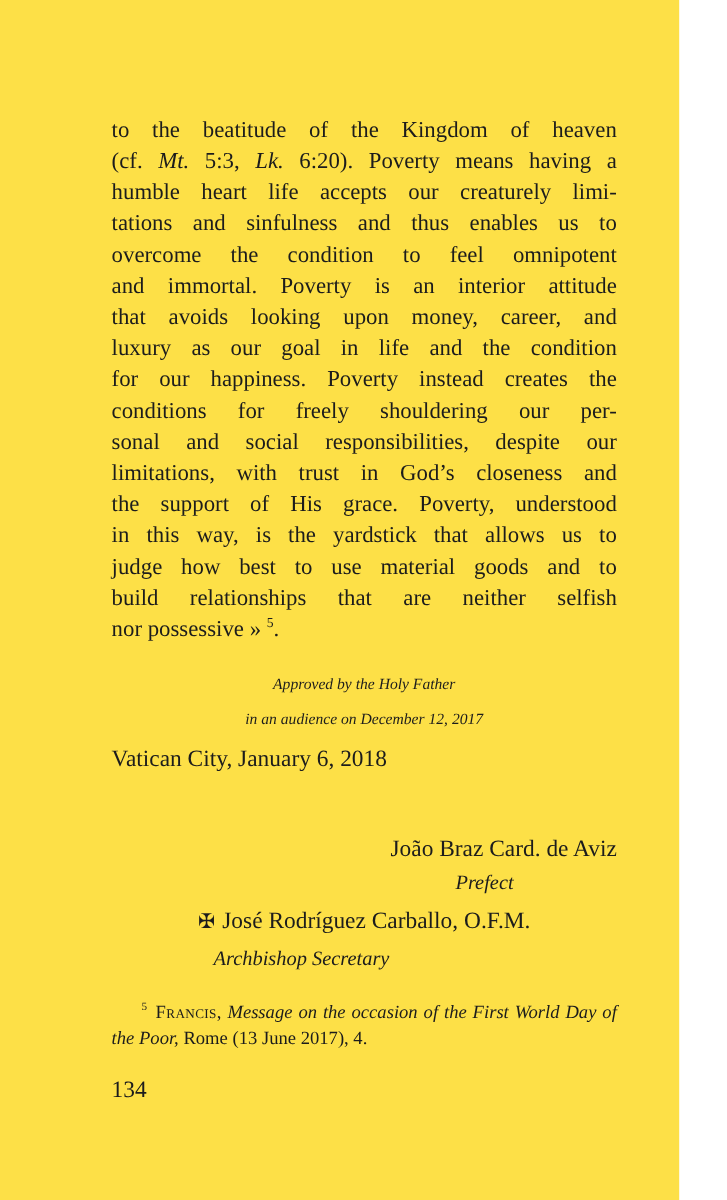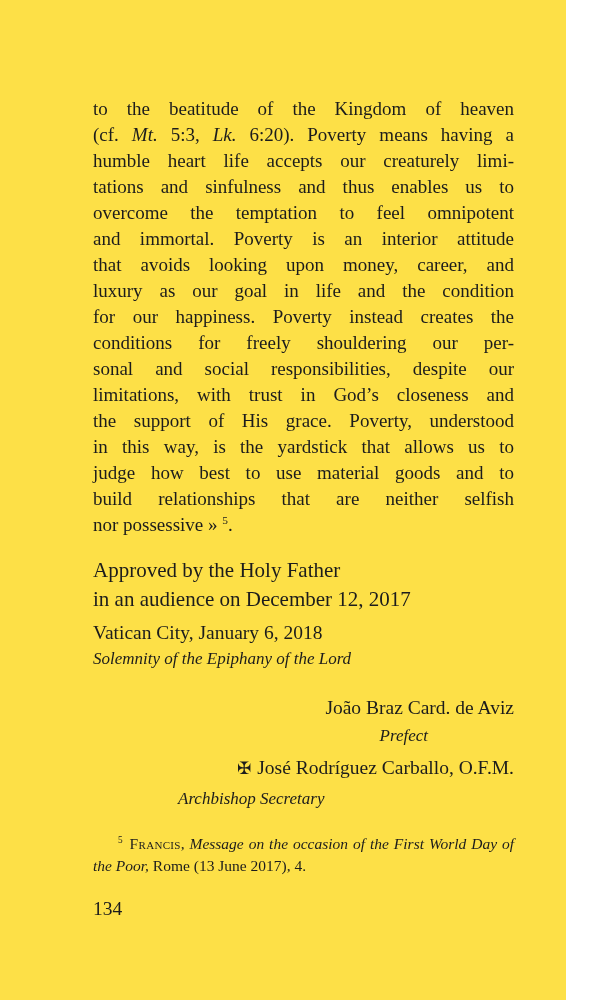--- a/index.html
+++ b/index.html
@@ -38,22 +38,23 @@
   .i  { font-style: italic; }
   .sc { font-variant: small-caps; letter-spacing: 0.3px; }
   .sup {
     vertical-align: super;
     font-size: 0.6em;
     line-height: 0;
   }
   
   #approval {
     top: 556px;
-    text-align: left;
-    font-size: 21px;
+    text-align: center;
+    font-style: italic;
+    font-size: 13px;
     line-height: 28.5px;
   }
   
   #dateline { top: 620px; }
   #dateline .place-date {
     font-size: 19.5px;
     line-height: 26px;
   }
   #dateline .feast {
     font-style: italic;
@@ -71,21 +72,21 @@
   #sig-prefect .sig-title {
     text-align: right;
     padding-right: 86px;
     font-style: italic;
     font-size: 17px;
     line-height: 25px;
     margin-top: 2px;
   }
   #sig-secretary { top: 752px; }
   #sig-secretary .sig-name {
-    text-align: right;
+    text-align: center;
     font-size: 19.5px;
     line-height: 28px;
     padding-top: 2px;
   }
   #sig-secretary .sig-title {
     text-align: left;
     padding-left: 85px;
     font-style: italic;
     font-size: 17px;
     line-height: 25px;
@@ -115,21 +116,21 @@
 </head>
 <body>
 
 <div class="page">
 
   <div class="col" id="paragraph">
       <div class="pline"><span>to the beatitude of the Kingdom of heaven</span></div>
       <div class="pline"><span>(cf. </span><span class="i">Mt.</span><span> 5:3, </span><span class="i">Lk.</span><span> 6:20). Poverty means having a</span></div>
       <div class="pline"><span>humble heart life accepts our creaturely limi-</span></div>
       <div class="pline"><span>tations and sinfulness and thus enables us to</span></div>
-      <div class="pline"><span>overcome the temptation to feel omnipotent</span></div>
+      <div class="pline"><span>overcome the condition to feel omnipotent</span></div>
       <div class="pline"><span>and immortal. Poverty is an interior attitude</span></div>
       <div class="pline"><span>that avoids looking upon money, career, and</span></div>
       <div class="pline"><span>luxury as our goal in life and the condition</span></div>
       <div class="pline"><span>for our happiness. Poverty instead creates the</span></div>
       <div class="pline"><span>conditions for freely shouldering our per-</span></div>
       <div class="pline"><span>sonal and social responsibilities, despite our</span></div>
       <div class="pline"><span>limitations, with trust in God’s closeness and</span></div>
       <div class="pline"><span>the support of His grace. Poverty, understood</span></div>
       <div class="pline"><span>in this way, is the yardstick that allows us to</span></div>
       <div class="pline"><span>judge how best to use material goods and to</span></div>
@@ -137,21 +138,20 @@
       <div class="pline last"><span>nor possessive » </span><span class="sup">5</span><span>.</span></div>
     </div>
 
   <div class="col" id="approval">
     <div>Approved by the Holy Father</div>
     <div>in an audience on December 12, 2017</div>
   </div>
 
   <div class="col" id="dateline">
     <div class="place-date">Vatican City, January 6, 2018</div>
-    <div class="feast">Solemnity of the Epiphany of the Lord</div>
   </div>
 
   <div class="col" id="sig-prefect">
     <div class="sig-name">João Braz Card. de Aviz</div>
     <div class="sig-title">Prefect</div>
   </div>
 
   <div class="col" id="sig-secretary">
     <div class="sig-name">
       <span class="cross">✠</span><span>José Rodríguez Carballo, O.F.M.</span>

